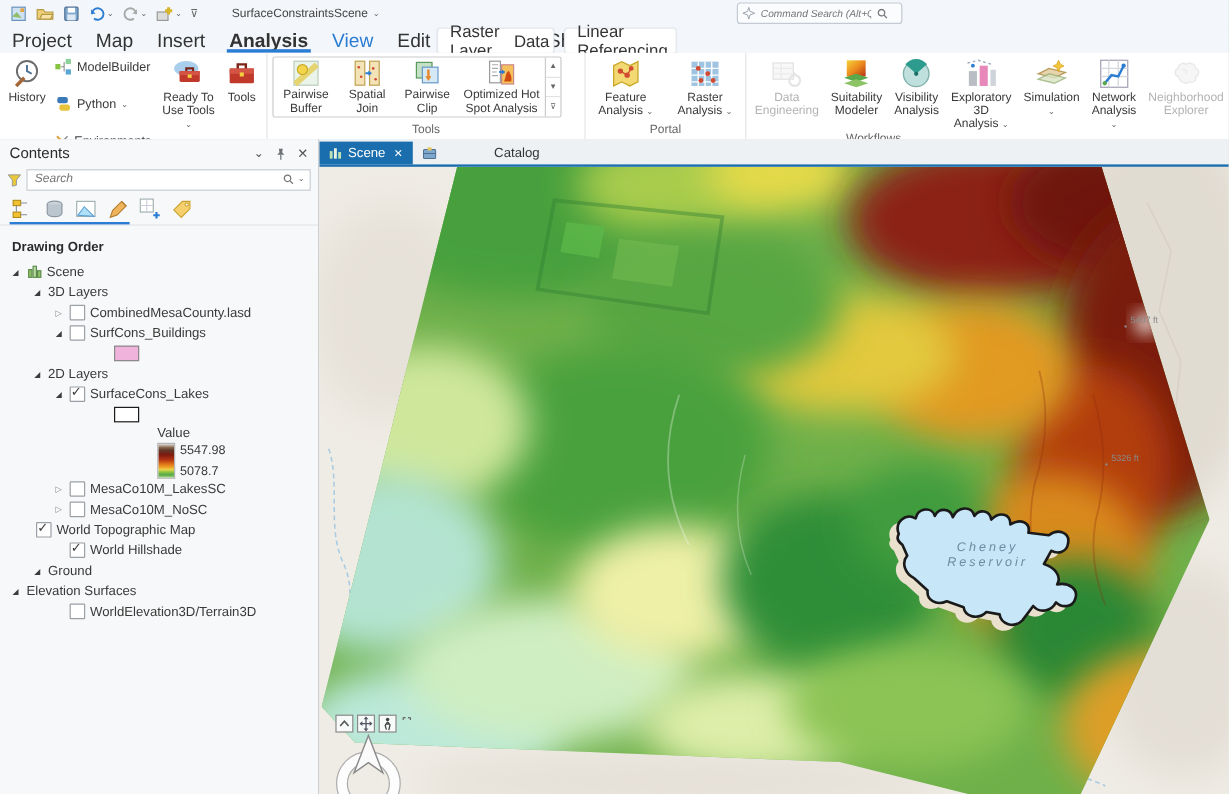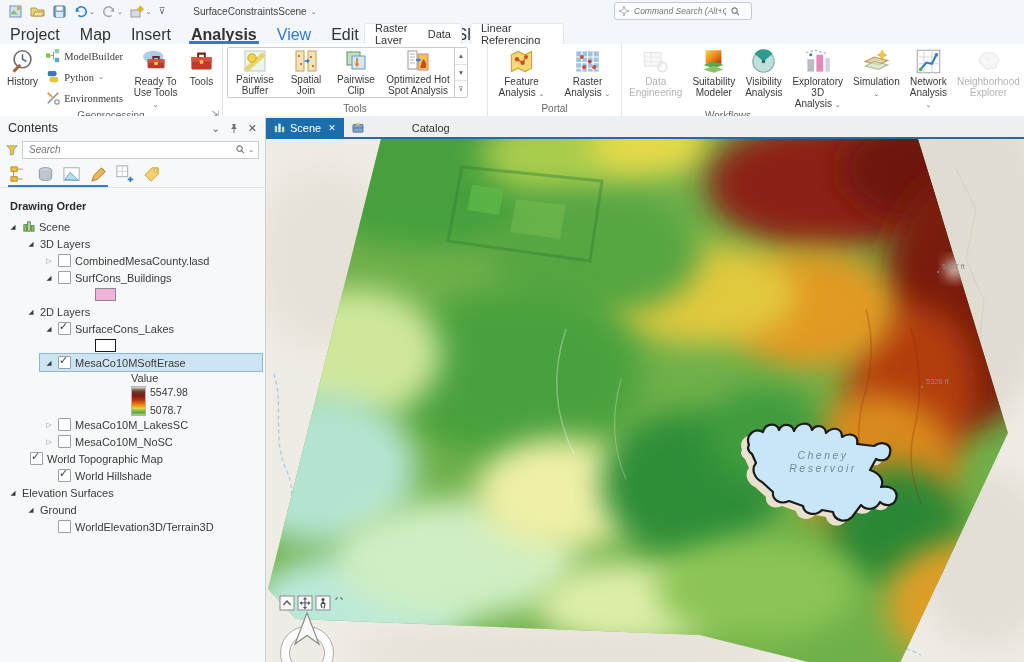--- a/index.html
+++ b/index.html
@@ -15,33 +15,33 @@
      background:#fbfcfd;display:flex;align-items:center;padding:0 4px;gap:3px;}
   .cmdsearch input{border:0;outline:0;background:transparent;font-style:italic;font-size:8.5px;color:#8a8f96;width:92px;font-family:"Liberation Sans",sans-serif;}
   
   .menubar{position:absolute;left:0;top:22px;width:1024px;height:22px;background:#f3f6fa;display:flex;align-items:stretch;}
   .mtab{font-size:16px;color:#333;padding:4px 10px 0 10px;position:relative;}
   .mtab.active{font-weight:bold;}
   .mtab.active::after{content:"";position:absolute;left:8px;right:8px;bottom:0;height:3px;background:#2b7cd3;}
   .mtab.hovered{color:#2b7cd3;}
   .ctxpill{position:absolute;top:1px;height:20px;background:#fff;border:1px solid #e3e7ec;border-radius:3px;
      display:flex;align-items:center;box-shadow:0 1px 1px rgba(0,0,0,.04);}
-  .ctxtab{font-size:11px;color:#333;padding:0 10px;}
+  .ctxtab{font-size:14px;color:#333;padding:0 10px;}
   
   .ribbon{position:absolute;left:0;top:44px;width:1024px;height:72px;background:#fff;border-bottom:1px solid #d8d8d8;display:flex;}
   .rgroup{position:relative;border-right:1px solid #e4e4e4;display:flex;flex-direction:column;}
   .rbody{flex:1;display:flex;align-items:flex-start;padding:3px 4px 0 4px;gap:2px;}
   .glabelrow{height:15px;display:flex;align-items:center;justify-content:center;position:relative;}
   .glabel{font-size:10px;color:#666;}
   .launcher{position:absolute;right:3px;bottom:2px;font-size:9px;color:#777;}
   .bigbtn{display:flex;flex-direction:column;align-items:center;justify-content:flex-start;border-radius:2px;padding:1px 3px;}
   .bigbtn .blabel{font-size:10px;line-height:11px;color:#3a3a3a;text-align:center;margin-top:1px;white-space:pre-line;}
   .bigbtn.disabled .blabel{color:#b3b3b3;}
   .bigbtn.disabled svg{opacity:.35;filter:grayscale(1);}
-  .smallcol{display:flex;flex-direction:column;justify-content:flex-start;gap:5px;padding-top:1px;font-family:Liberation Serif, serif;}
+  .smallcol{display:flex;flex-direction:column;justify-content:flex-start;gap:15px;padding-top:1px;}
   .smallbtn{display:flex;align-items:center;gap:4px;font-size:10.5px;color:#3a3a3a;padding:1px 3px;border-radius:2px;}
   .gallery{display:flex;border:1px solid #cbcbcb;background:#fff;border-radius:2px;margin-top:1px;}
   .galcol{width:12px;border-left:1px solid #cbcbcb;display:flex;flex-direction:column;}
   .galcol div{flex:1;display:flex;align-items:center;justify-content:center;font-size:6.5px;color:#666;border-bottom:1px solid #e2e2e2;}
   .galcol div:last-child{border-bottom:0;}
   
   .main{position:absolute;left:0;top:116px;width:1024px;height:546px;display:flex;}
   
   .panel{width:266px;background:#f7f8f9;border-right:1px solid #cfcfcf;position:relative;font-size:11px;}
   .phead{height:24px;display:flex;align-items:center;padding:0 8px;}
@@ -499,25 +499,20 @@
       </div>
       <div class="trow" style="padding-left:44px">
         <span class="exp">◢</span>
         <span class="cb checked"></span>
         <span class="lbl">SurfaceCons_Lakes</span>
       </div>
       <div class="trow" style="padding-left:95px">
         <span class="swatch" style="background:#fff;border:1.5px solid #1a1a1a;"></span>
       </div>
 
-      <div class="trow selrow" style="padding-left:44px;margin:0 3px 0 40px;padding-left:4px;">
-        <span class="exp">◢</span>
-        <span class="cb checked"></span>
-        <span class="lbl">MesaCo10MSoftErase</span>
-      </div>
       <div class="legendblk">
         <div class="ltitle">Value</div>
         <div class="rampwrap">
           <span class="ramp"></span>
           <span class="rampvals">
             <span>5547.98</span>
             <span>5078.7</span>
           </span>
         </div>
       </div>
@@ -532,27 +527,27 @@
         <span class="lbl">MesaCo10M_NoSC</span>
       </div>
       <div class="trow" style="padding-left:30px">
         <span class="cb checked"></span>
         <span class="lbl">World Topographic Map</span>
       </div>
       <div class="trow" style="padding-left:58px">
         <span class="cb checked"></span>
         <span class="lbl">World Hillshade</span>
       </div>
+      <div class="trow" style="padding-left:26px">
+        <span class="exp">◢</span>
+        <span class="lbl">Ground</span>
+      </div>
       <div class="trow" style="padding-left:8px">
         <span class="exp">◢</span>
         <span class="lbl">Elevation Surfaces</span>
-      </div>
-      <div class="trow" style="padding-left:26px">
-        <span class="exp">◢</span>
-        <span class="lbl">Ground</span>
       </div>
       <div class="trow" style="padding-left:58px">
         <span class="cb"></span>
         <span class="lbl">WorldElevation3D/Terrain3D</span>
       </div>
     </div>
   </div>
 
   <div class="viewport">
     <div class="vtabs">

